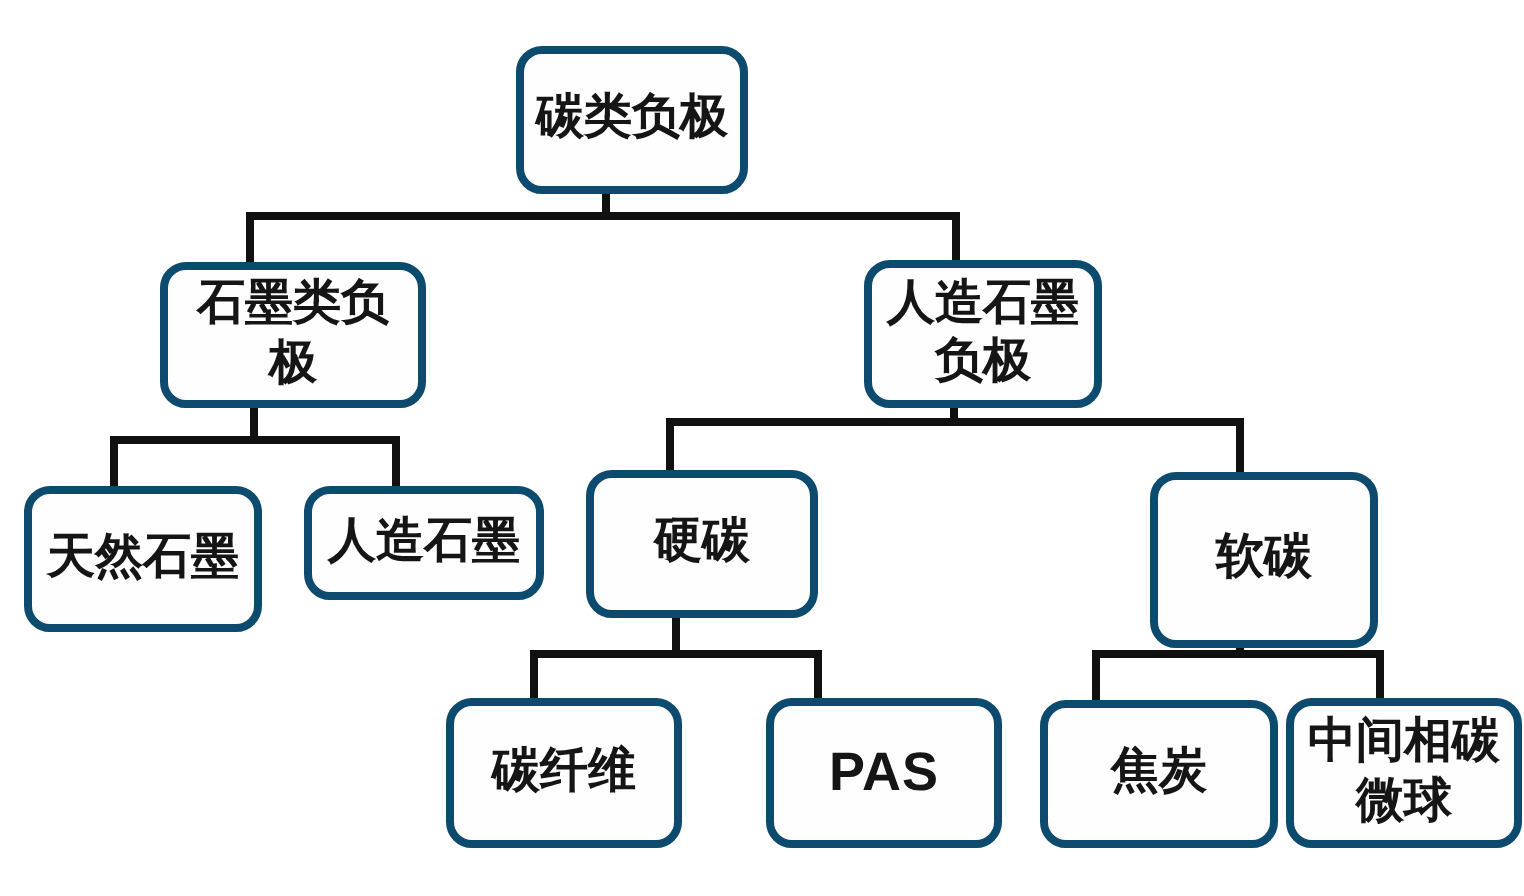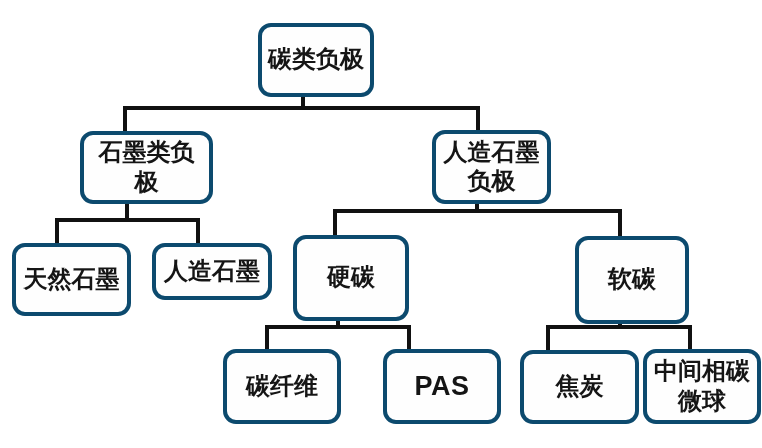--- a/index.html
+++ b/index.html
@@ -77,21 +77,21 @@
   <div class="node" style="left:80px; top:131px; width:133px; height:73px;">石墨类负
 极</div>
 
   <div class="node" style="left:432px; top:130px; width:119px; height:74px;">人造石墨
 负极</div>
 
   <div class="node" style="left:12px; top:243px; width:119px; height:73px;">天然石墨</div>
 
   <div class="node" style="left:152px; top:243px; width:120px; height:57px;">人造石墨</div>
 
-  <div class="node" style="left:293px; top:235px; width:116px; height:86px;text-align:center;">硬碳</div>
+  <div class="node" style="left:293px; top:235px; width:116px; height:74px;text-align:center;">硬碳</div>
 
   <div class="node" style="left:575px; top:236px; width:114px; height:88px;">软碳</div>
 
   <div class="node" style="left:223px; top:349px; width:118px; height:75px;">碳纤维</div>
 
   <div class="node sans" style="left:363px; top:349px; width:118px; height:75px;">PAS</div>
 
   <div class="node" style="left:504px; top:350px; width:119px; height:74px;margin-left:16px;">焦炭</div>
 
   <div class="node" style="left:643px; top:349px; width:118px; height:75px;">中间相碳

